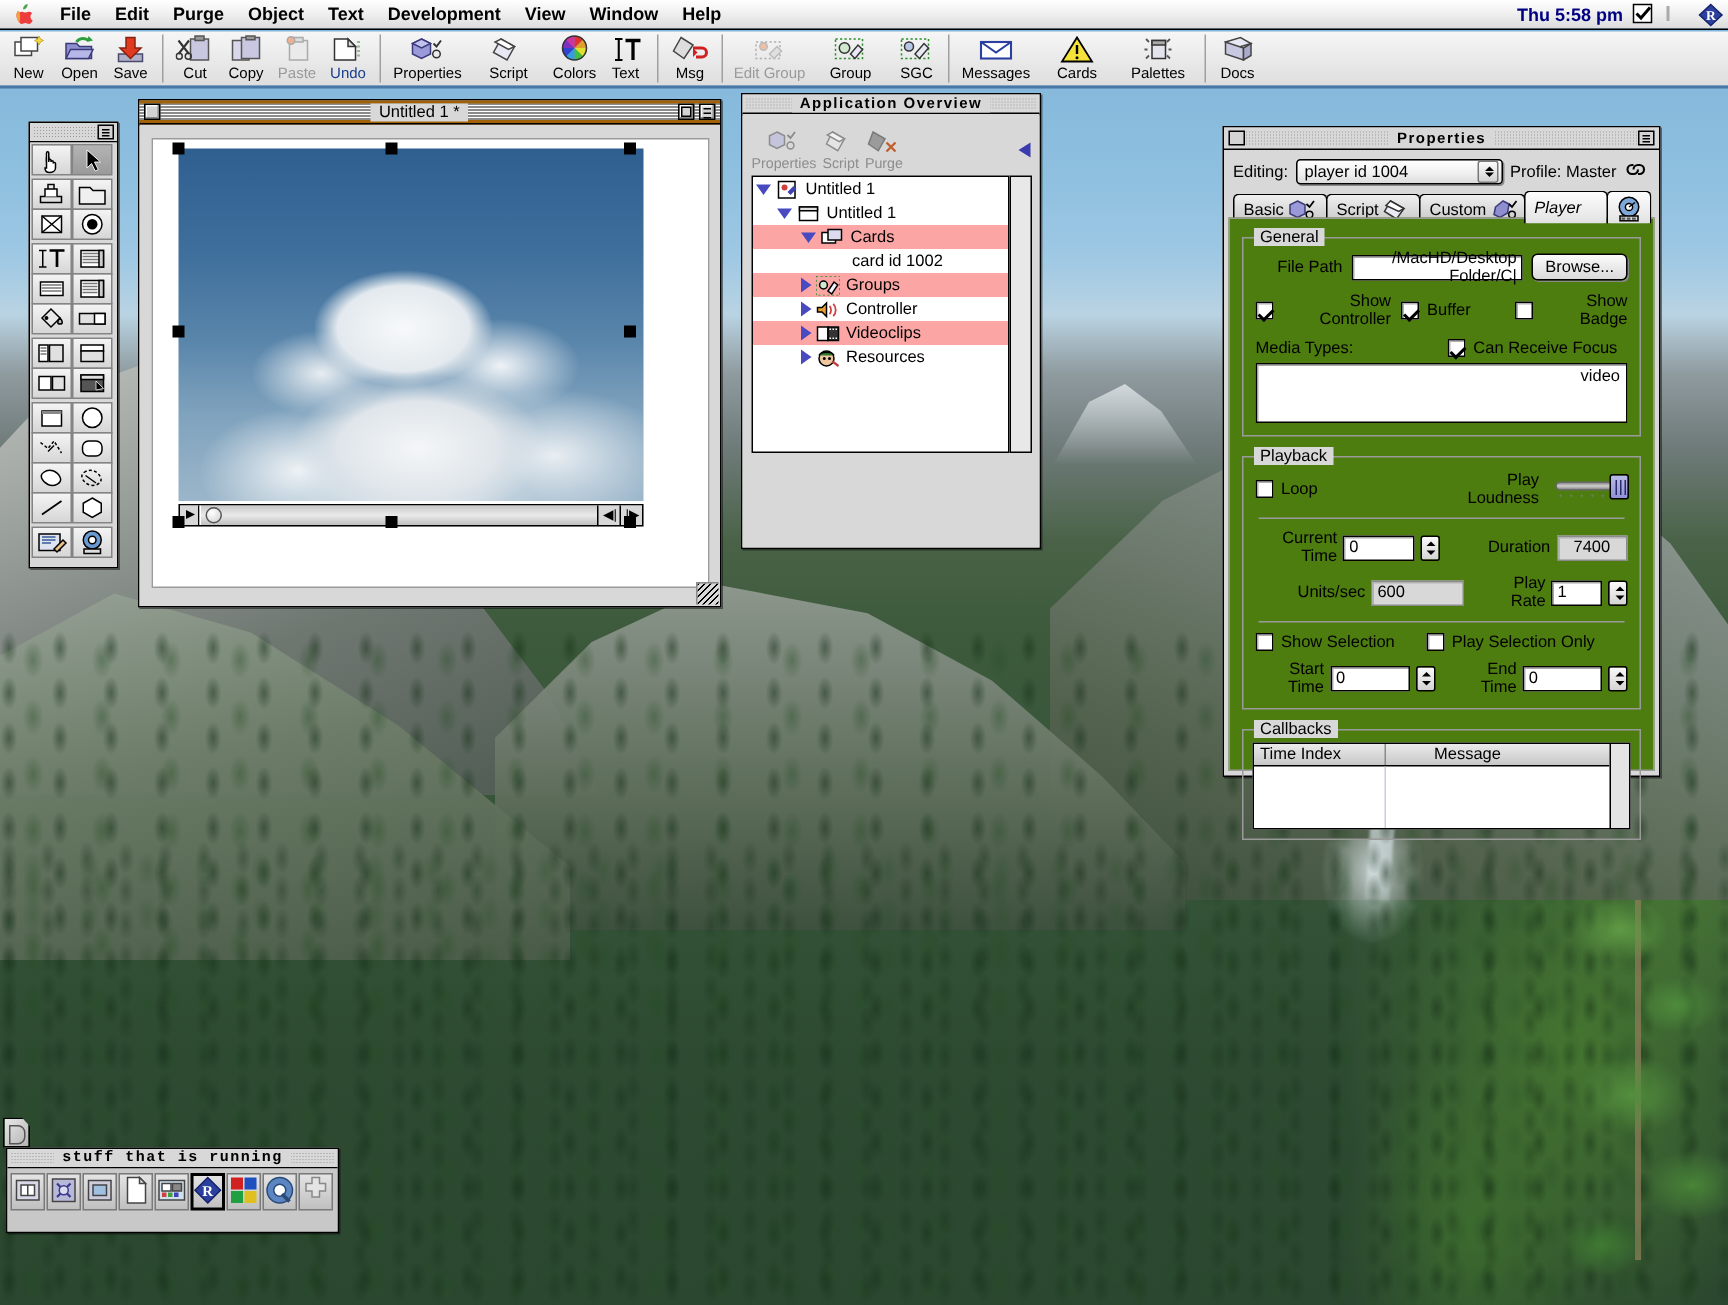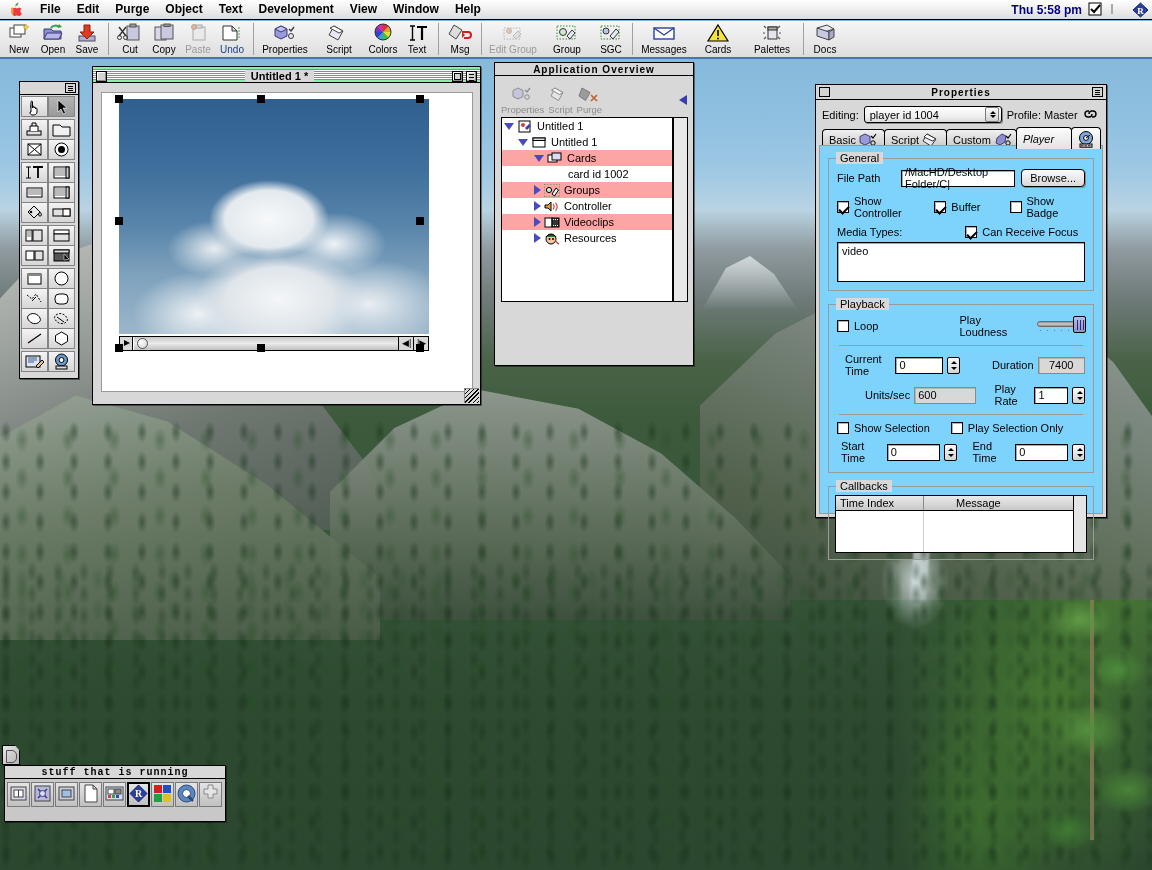--- a/index.html
+++ b/index.html
@@ -135,24 +135,24 @@
 
   
   .win {
     position: absolute;
     background: #d8d8d8;
     border: 1px solid #000;
     box-shadow: 1px 1px 0 rgba(0,0,0,.45);
   }
   .titlebar {
     height: 16px; position: relative;
-    background: #86efac;
+    background: #a16207;
     border-bottom: 1px solid #000;
-    display: flex; align-items: flex-end;
-    font-size: 11px; font-weight: bold;
+    display: flex; align-items: center;
+    font-size: 11px; font-weight: normal;
   }
   .tb-lines {
     position: absolute; left: 0; right: 0; top: 2px; bottom: 2px;
     background: repeating-linear-gradient(to bottom,
       #8b8b8b 0px, #8b8b8b 1px, #ffffff 1px, #ffffff 2px);
   }
   .titlebar .ttl {
     position: relative; z-index: 2; margin: 0 auto;
     background: #d8d8d8; padding: 0 6px; white-space: nowrap;
   }
@@ -269,21 +269,21 @@
     height: 16px; display: flex; align-items: center; font-size: 11px; padding-left: 2px; white-space: nowrap;
   }
   .trow.alt { background: #fca5a5; }
   .disc-down { width:0;height:0;border-left:5px solid transparent;border-right:5px solid transparent;border-top:7px solid #4a4ac0; margin-right:3px; }
   .disc-right { width:0;height:0;border-top:5px solid transparent;border-bottom:5px solid transparent;border-left:7px solid #4a4ac0; margin-right:3px; }
   .ticon { width: 16px; height: 13px; margin-right: 4px; position: relative; flex: 0 0 auto; }
 
   
   #propwin { left: 815px; top: 84px; width: 292px; height: 434px; background:#d8d8d8; }
   #prop-body { position: absolute; left: 0; top: 15px; right: 0; bottom: 0; padding: 4px 6px; }
-  #prop-frame { position:absolute; left:3px; top:18px; right:3px; bottom:3px; border:1px solid #9a9a9a; background:#7dd3fc; }
+  #prop-frame { position:absolute; left:3px; top:18px; right:3px; bottom:3px; border:1px solid #9a9a9a; background:#4d7c0f;text-align:right; }
   .row { display: flex; align-items: center; font-size: 11px; }
   .mini-label { font-size: 11px; }
   .popup {
     height: 17px; border: 1px solid #000; border-radius: 3px;
     background: linear-gradient(to bottom, #fff 0%, #efefef 60%, #dcdcdc 100%);
     display: flex; align-items: center; padding: 0 2px 0 5px;
     font-size: 11px; position: relative; box-shadow: 1px 1px 0 #8a8a8a;
   }
   .popup .arrows {
     margin-left: auto; width: 14px; height: 15px;

